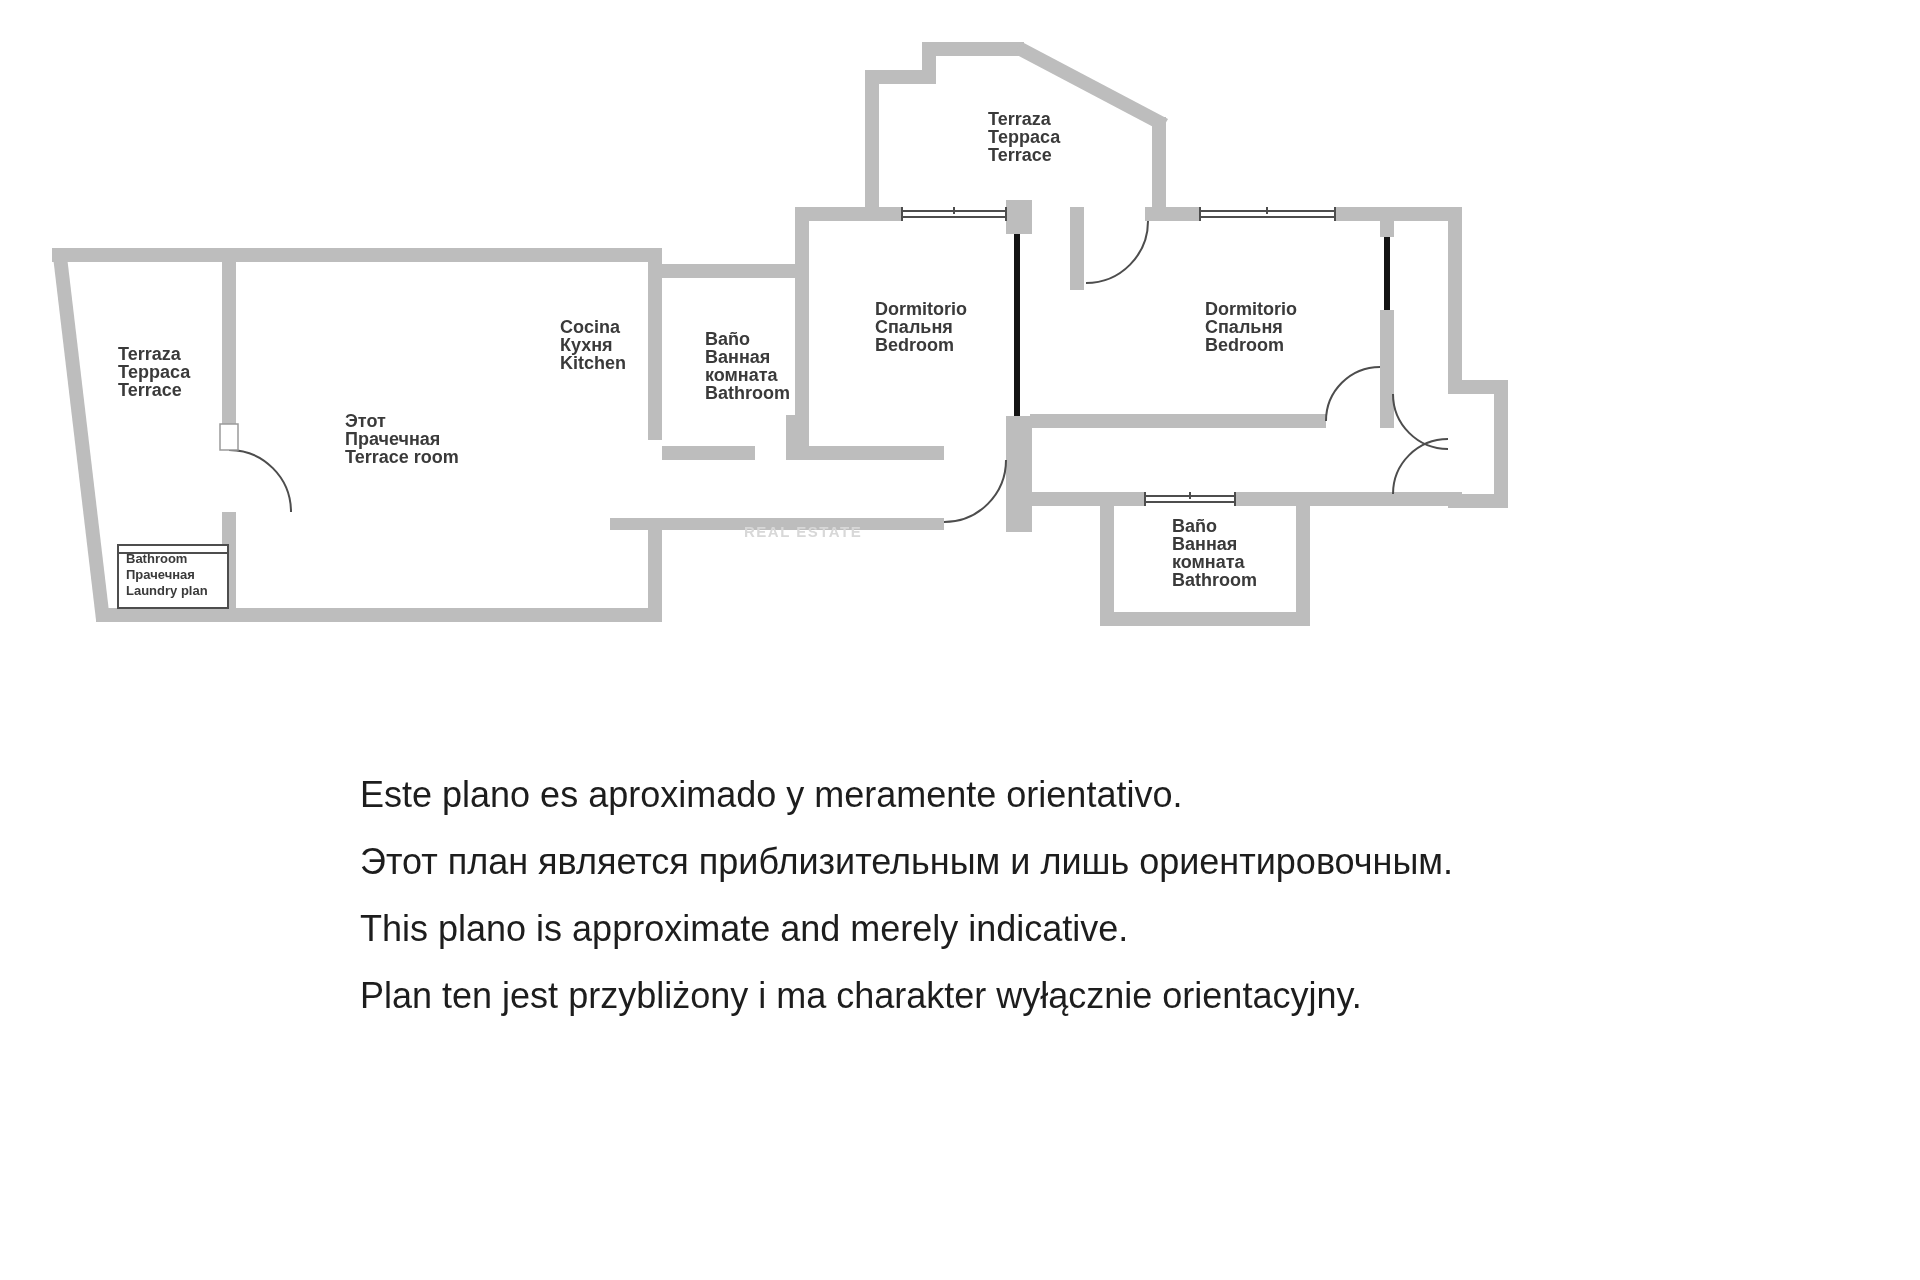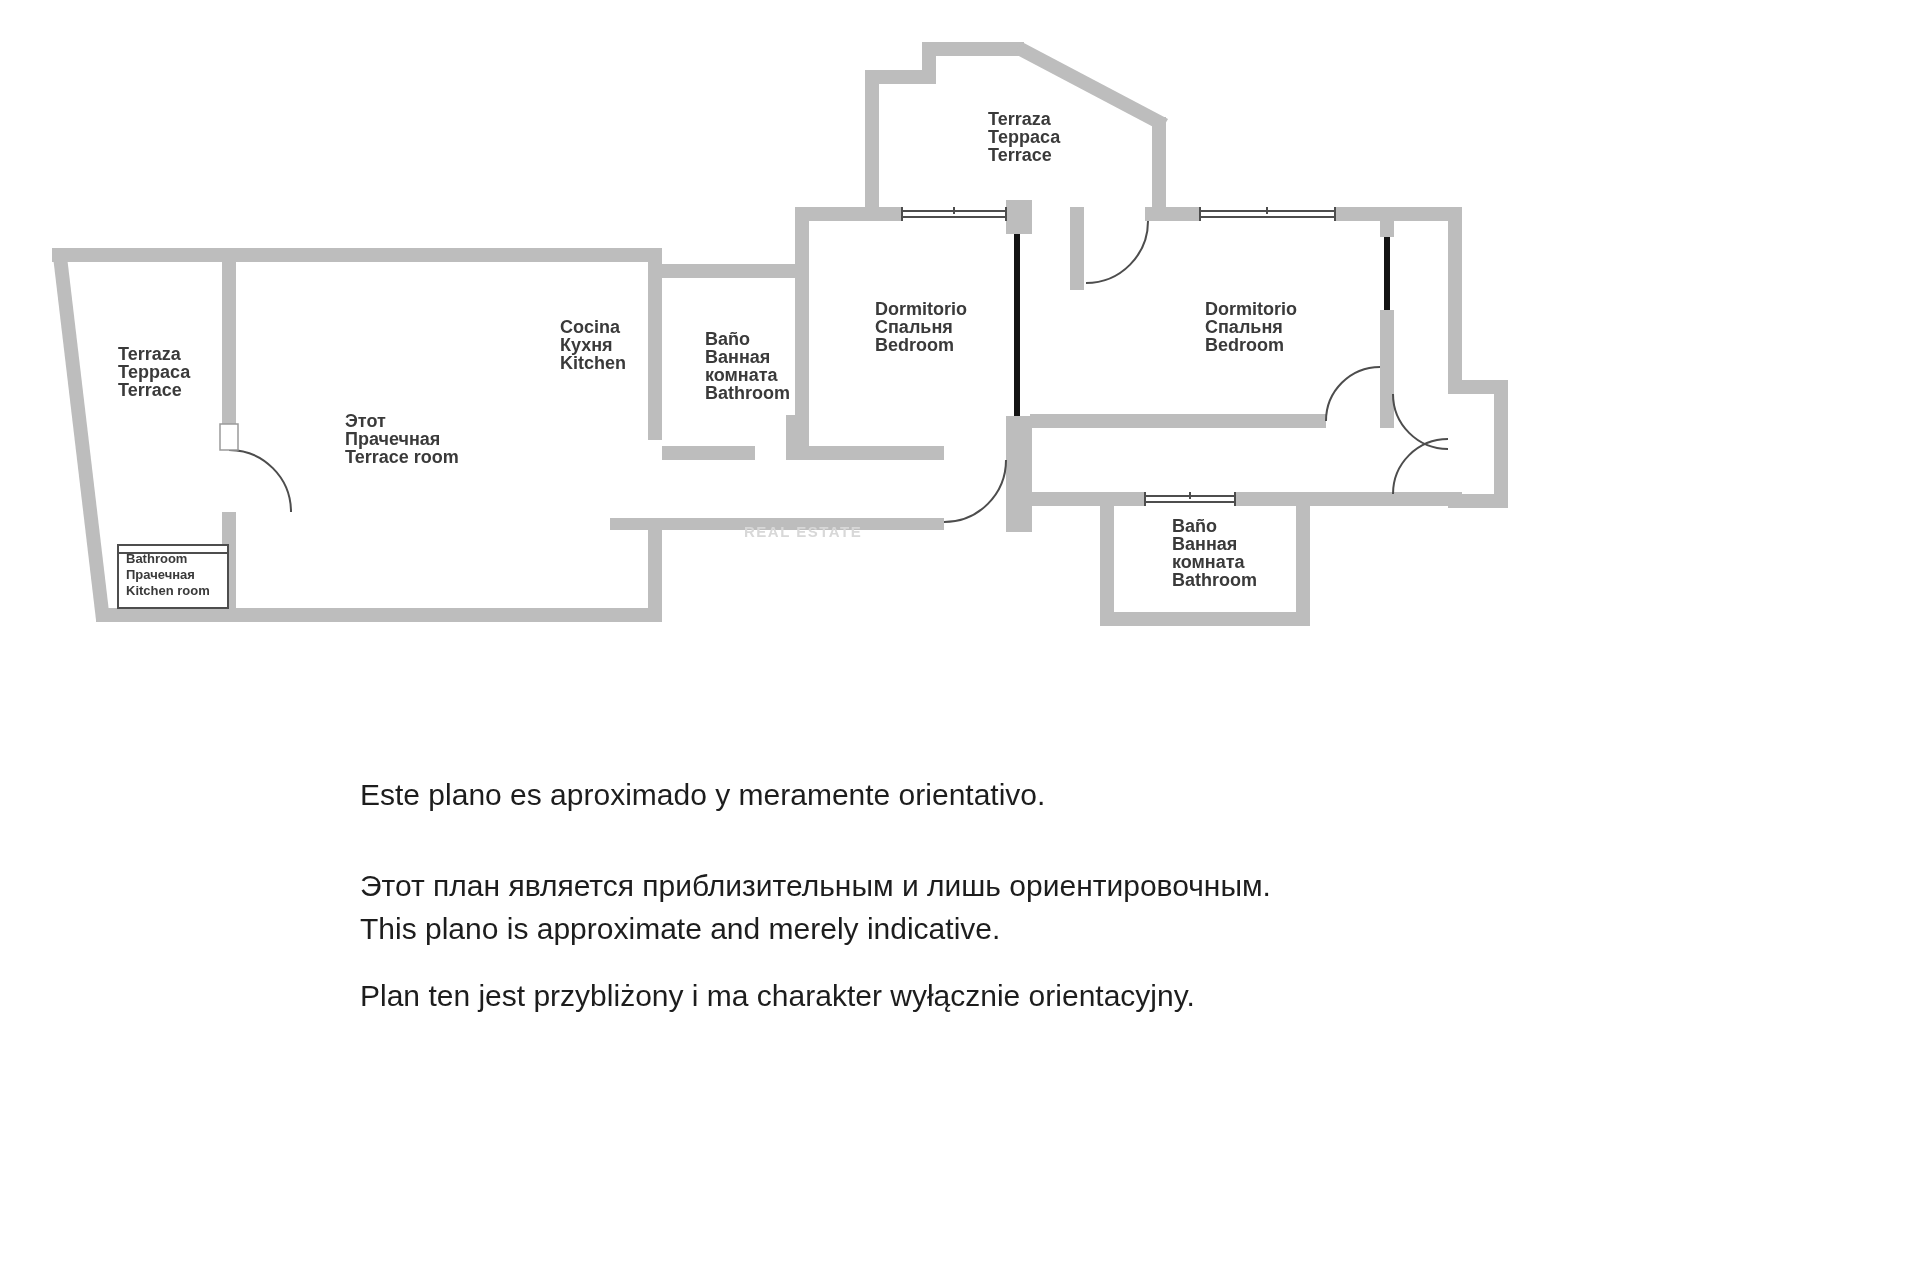--- a/index.html
+++ b/index.html
@@ -11,21 +11,21 @@
   .canvas{position:relative;width:1920px;height:1280px;background:var(--background);overflow:hidden}
   .plan-svg{position:absolute;left:0;top:0}
   .wall{fill:var(--wall);stroke:none}
   .thin{stroke:var(--line);stroke-width:2;fill:none}
   .thin-fill{fill:#ffffff;stroke:var(--line);stroke-width:2}
   .glz{fill:var(--glazing)}
   .radiator{fill:#ffffff;stroke:#9a9a9a;stroke-width:1.5}
   .room-label{position:absolute;font-weight:bold;font-size:18px;line-height:18px;color:var(--label);white-space:nowrap}
   .room-label.small{font-size:13px;line-height:16px}
   .watermark{position:absolute;left:744px;top:523px;font-size:15px;font-weight:bold;letter-spacing:1.5px;color:var(--watermark);white-space:nowrap}
-  .disclaimer-line{position:absolute;left:360px;font-size:30px;line-height:34px;color:var(--disclaimer);white-space:nowrap}
+  .disclaimer-line{position:absolute;left:360px;font-size:36px;line-height:34px;color:var(--disclaimer);white-space:nowrap}
 </style>
 </head>
 <body>
 
 <div class="canvas">
 
   <svg class="plan-svg" width="1920" height="1280" viewBox="0 0 1920 1280">
 
     <g>
       <polygon class="wall" points="52,248 66,248 110,620 96,620"></polygon>
@@ -158,25 +158,25 @@
   <div class="room-label" style="left:1172px;top:517px">
     <div>Baño</div>
     <div>Ванная</div>
     <div>комната</div>
     <div>Bathroom</div>
   </div>
 
   <div class="room-label small" style="left:126px;top:551px">
     <div>Bathroom</div>
     <div>Прачечная</div>
-    <div>Kitchen room</div>
+    <div>Laundry plan</div>
   </div>
 
   <div class="watermark">REAL ESTATE</div>
 
   <div>
     <div class="disclaimer-line" style="top:778px">Este plano es aproximado y meramente orientativo.</div>
-    <div class="disclaimer-line" style="top:869px">Этот план является приблизительным и лишь ориентировочным.</div>
+    <div class="disclaimer-line" style="top:845px">Этот план является приблизительным и лишь ориентировочным.</div>
     <div class="disclaimer-line" style="top:912px">This plano is approximate and merely indicative.</div>
     <div class="disclaimer-line" style="top:979px">Plan ten jest przybliżony i ma charakter wyłącznie orientacyjny.</div>
   </div>
 
 </div>
 
 </body></html>

